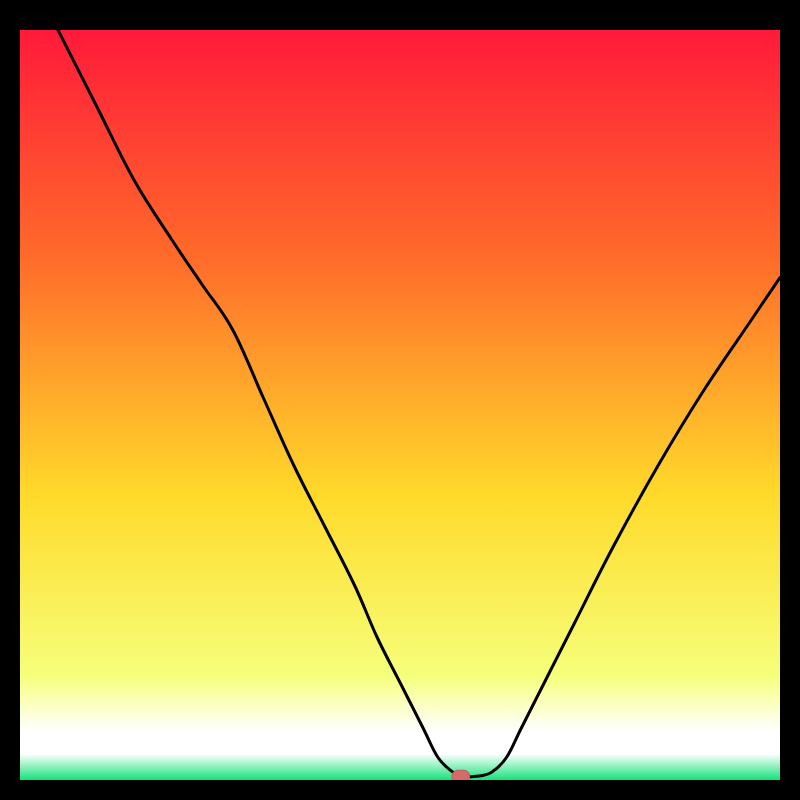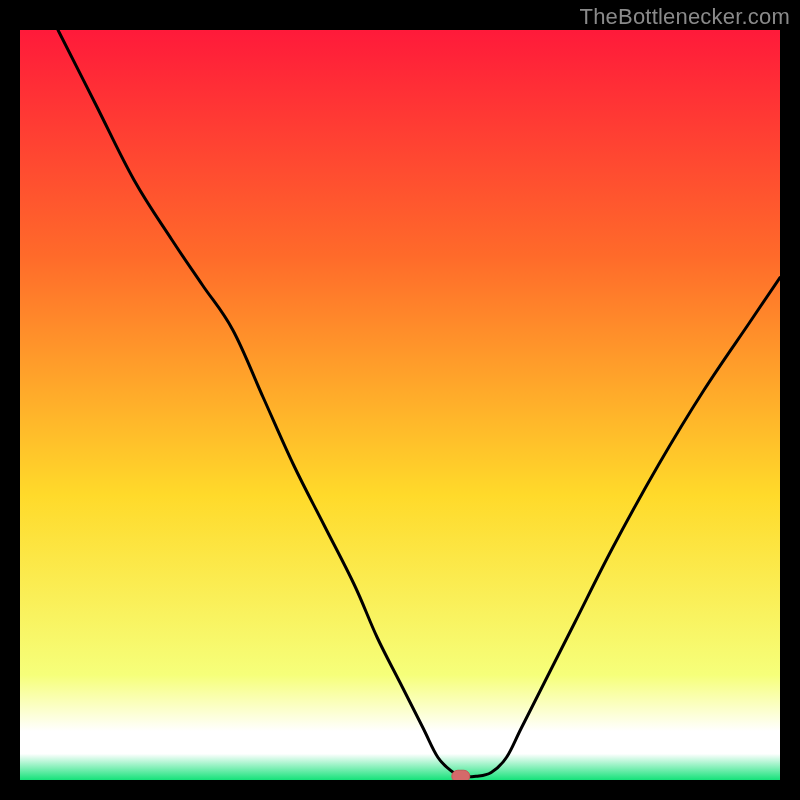--- a/index.html
+++ b/index.html
@@ -34,21 +34,20 @@
     height: 750px;
   }
   svg {
     display: block;
   }
 </style>
 </head>
 <body>
 <div class="frame">
 
-  <div class="attribution">TheBottlenecker.com</div>
 
   <div class="plot">
     <svg id="chart-svg" width="760" height="750" viewBox="0 0 760 750">
         <defs>
           <linearGradient id="grad" x1="0" y1="0" x2="0" y2="1">
             <stop offset="0%" stop-color="#ff1a3a"></stop>
             <stop offset="30%" stop-color="#ff6a2a"></stop>
             <stop offset="62%" stop-color="#ffda2a"></stop>
             <stop offset="86%" stop-color="#f6ff7a"></stop>
             <stop offset="93.5%" stop-color="#ffffff"></stop>

